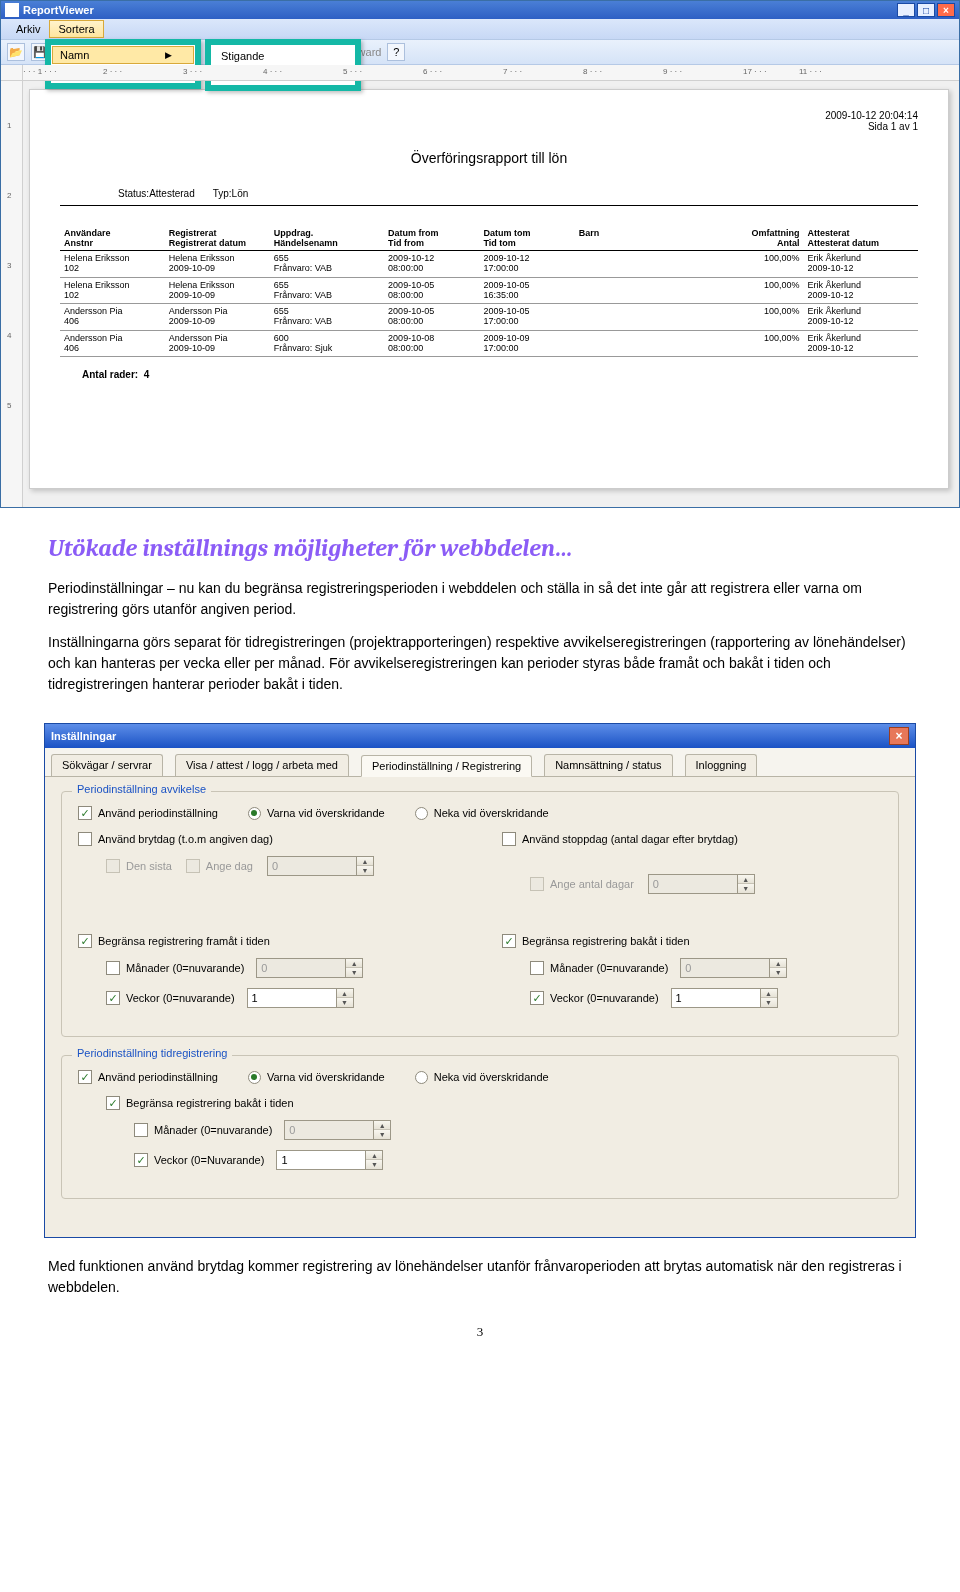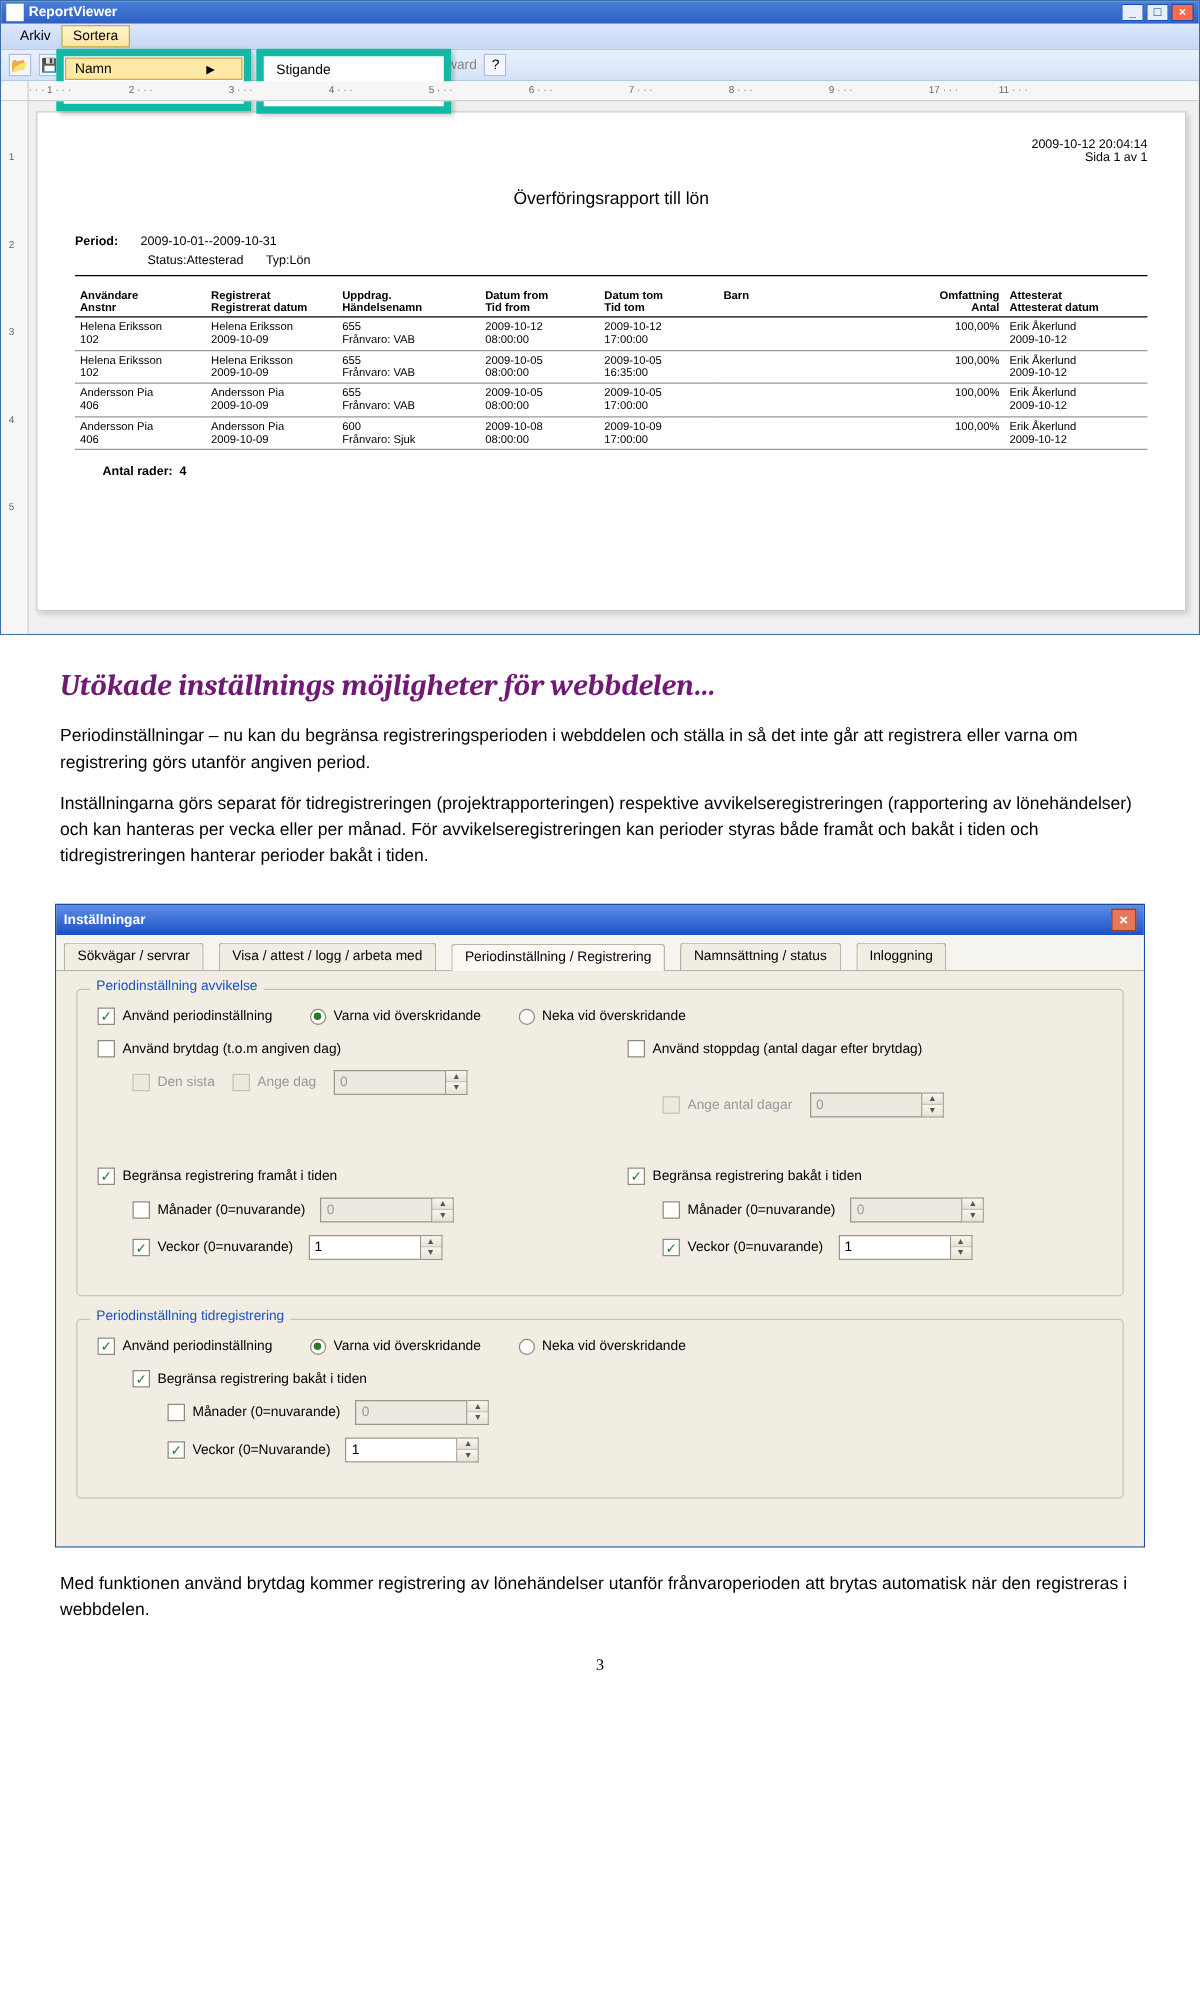--- a/index.html
+++ b/index.html
@@ -39,29 +39,29 @@
   .rv-vruler .vt { position:absolute; left:6px; }
   .rv-page { background:#fff; margin:8px 10px 18px 6px; flex:1; border:1px solid #ccc; box-shadow:2px 2px 5px rgba(0,0,0,.2); padding:20px 30px 24px 30px; min-height:400px;}
   
   .rpt-top { display:flex; }
   .rpt-top .meta { margin-left:auto; text-align:right; font-size:10px; }
   .rpt-title { text-align:center; font-size:14px; margin:18px 0 22px; }
   .rpt-periodrow { display:flex; gap:18px; font-size:10px; margin-bottom:4px;}
   .rpt-periodrow .lbl { font-weight:bold; }
   .rpt-hr { border-top:1px solid #000; margin:6px 0 0 0;}
   
-  table.rpt-tbl { width:100%; border-collapse:collapse; font-size:9px; margin-top:8px;}
+  table.rpt-tbl { width:100%; border-collapse:collapse; font-size:9px; margin-top:20px;}
   table.rpt-tbl th { text-align:left; font-weight:bold; padding:2px 4px; border-bottom:1px solid #000; vertical-align:top;}
   table.rpt-tbl td { padding:2px 4px; vertical-align:top;}
   table.rpt-tbl tr.sep td { border-bottom:1px solid #999; height:2px; padding:0;}
   .rpt-footer { margin-top:12px; font-size:10px; font-weight:bold; padding-left:22px;}
   
   
   .doc { padding: 26px 48px 12px 48px; }
-  .doc h2 { font-family: "Cambria","Georgia",serif; font-style: italic; font-weight: bold; font-size: 24px; color:#701a75; margin-bottom: 16px;}
+  .doc h2 { font-family: "Cambria","Georgia",serif; font-style: italic; font-weight: bold; font-size: 24px; color:#8b5cf6; margin-bottom: 16px;}
   .doc p { font-family: Verdana, sans-serif; font-size: 14px; line-height: 1.5; margin-bottom:12px;}
   .doc .pn { text-align:center; font-family: Verdana; font-size:13px; margin-top:26px;}
   
   
   .dlg { border:1px solid #1a4aa5; margin: 4px 44px 0 44px; font-family: Tahoma, sans-serif; font-size:11px; background:#f1ede3;}
   .dlg-titlebar { background: linear-gradient(#5d8ee8,#1a52c4); color:#fff; font-weight:bold; height:22px; display:flex; align-items:center; padding:12px 6px;}
   .dlg-titlebar .spacer { flex:1; }
   .dlg-close { width:20px; height:18px; background:#e77759; border:1px solid #9c3d1f; color:#fff; font-weight:bold; display:flex;align-items:center;justify-content:center; font-size:12px;}
   .dlg-tabs { display:flex; background:#f6f4ee; border-bottom:1px solid #b8b4a6; padding:6px 6px 0 6px; gap:12px;}
   .dlg-tab { padding:4px 10px; border:1px solid #b8b4a6; border-bottom:none; background:#f1ede3; border-radius:3px 3px 0 0; white-space:nowrap;}
@@ -170,24 +170,20 @@
     </div>
     <div class="rv-page">
       <div class="rpt-top">
         <div></div>
         <div class="meta">
           <div>2009-10-12 20:04:14</div>
           <div>Sida 1 av 1</div>
         </div>
       </div>
       <div class="rpt-title">Överföringsrapport till lön</div>
-      <div class="rpt-periodrow">
-        <span class="lbl">Period:</span>
-        <span>2009-10-01--2009-10-31</span>
-      </div>
       <div class="rpt-periodrow" style="padding-left:58px;">
         <span>Status:Attesterad</span>
         <span>Typ:Lön</span>
       </div>
       <div class="rpt-hr"></div>
 
       <table class="rpt-tbl">
         <thead>
           <tr>
             <th style="width:11%;"><span>Användare</span><br><span>Anstnr</span></th>

